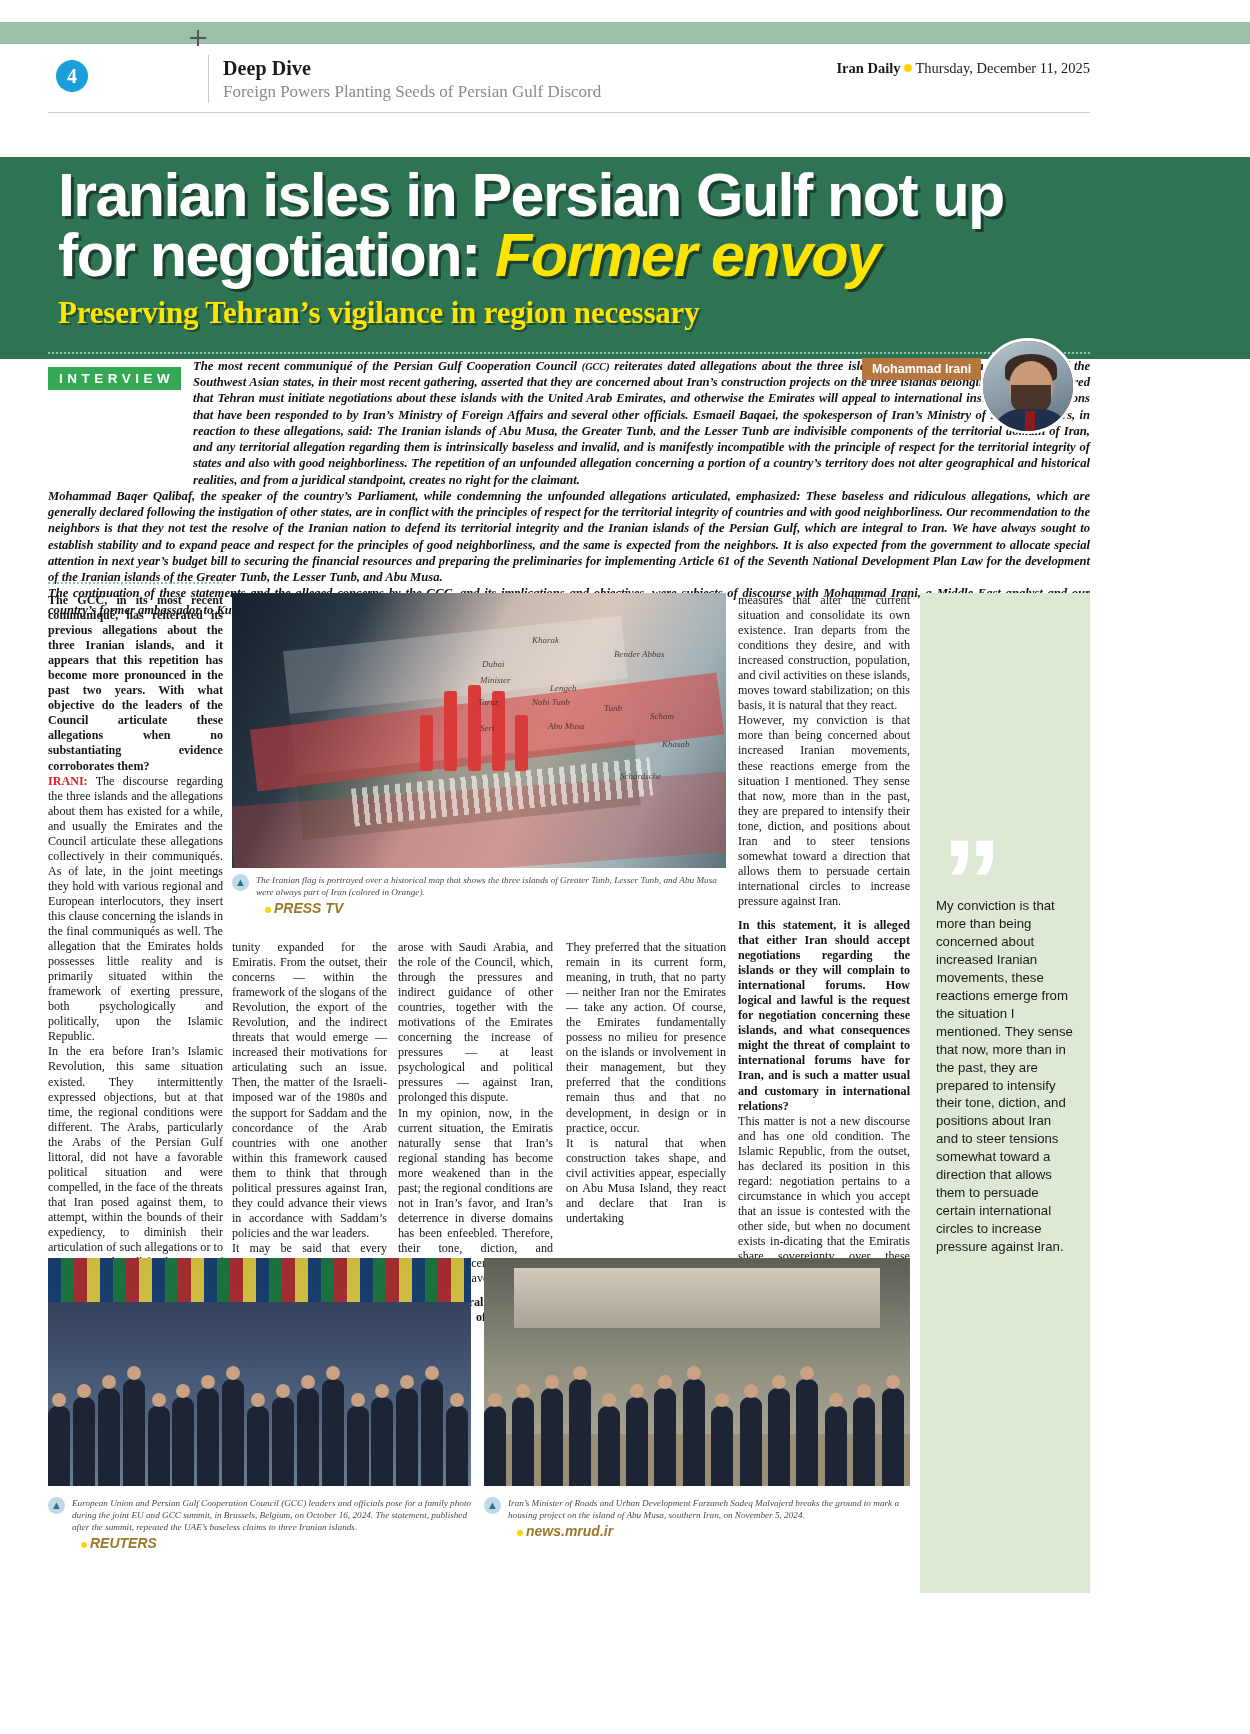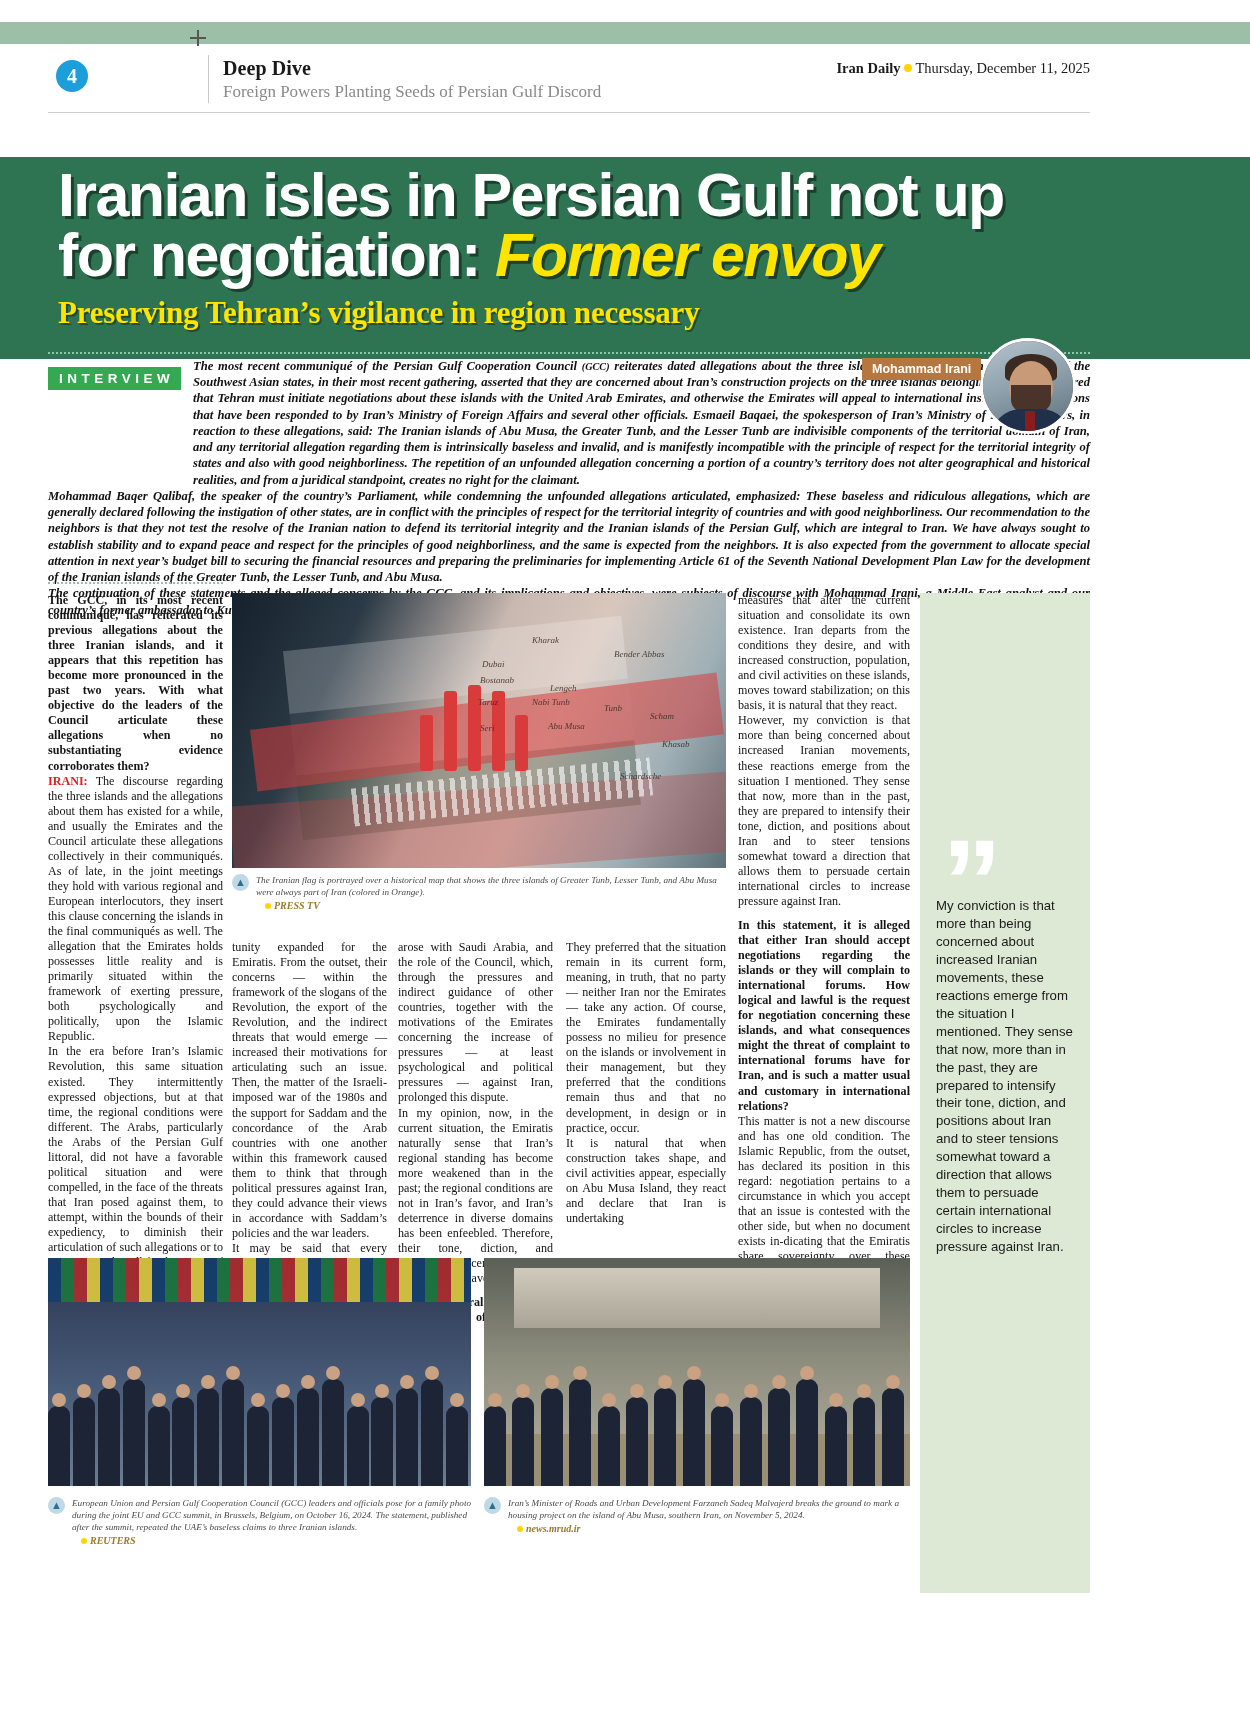--- a/index.html
+++ b/index.html
@@ -238,22 +238,22 @@
     display: flex; align-items: center; justify-content: center;
     font-size: 11px; line-height: 1;
     font-family: "Liberation Sans", sans-serif;
   }
   .cap-text {
     font-family: "Liberation Serif", serif;
     font-style: italic; font-size: 9.2px; line-height: 1.32;
     color: #4a4a4a;
   }
   .cap-credit {
-    font-family: Liberation Serif, serif;
-    font-style: italic; font-weight: bold; font-size: 10px;
+    font-family: Liberation Sans, sans-serif;
+    font-style: italic; font-weight: bold; font-size: 14px;
     color: #9a7a2a; margin-top: 2px; padding-left: 9px;
   }
   .cap-credit .dotc {
     display: inline-block; width: 6px; height: 6px; border-radius: 50%;
     background: #ffd400; margin-right: 3px; vertical-align: 0px;
   }
 
   
   .pullpanel {
     position: absolute; left: 920px; top: 593px;
@@ -371,21 +371,21 @@
     <div class="emblem">
       <span class="e1"></span>
         <span class="e2"></span>
         <span class="e3"></span>
         <span class="e4"></span>
         <span class="e5"></span>
     </div>
     <div class="kufic"></div>
     <div class="maptext" style="left:300px; top:42px;">Kharak</div>
     <div class="maptext" style="left:250px; top:66px;">Dubai</div>
-    <div class="maptext" style="left:248px; top:82px;">Bostanab</div>
+    <div class="maptext" style="left:248px; top:82px;">Minister</div>
     <div class="maptext" style="left:318px; top:90px;">Lengeh</div>
     <div class="maptext" style="left:382px; top:56px;">Bender Abbas</div>
     <div class="maptext" style="left:246px; top:104px;">Taruz</div>
     <div class="maptext" style="left:300px; top:104px;">Nabi Tunb</div>
     <div class="maptext" style="left:372px; top:100px;margin-top:10px;">Tunb</div>
     <div class="maptext" style="left:248px; top:130px;">Seri</div>
     <div class="maptext" style="left:316px; top:128px;">Abu Musa</div>
     <div class="maptext" style="left:418px; top:118px;">Scham</div>
     <div class="maptext" style="left:430px; top:146px;">Khasab</div>
     <div class="maptext" style="left:388px; top:178px;">Schardsche</div>

